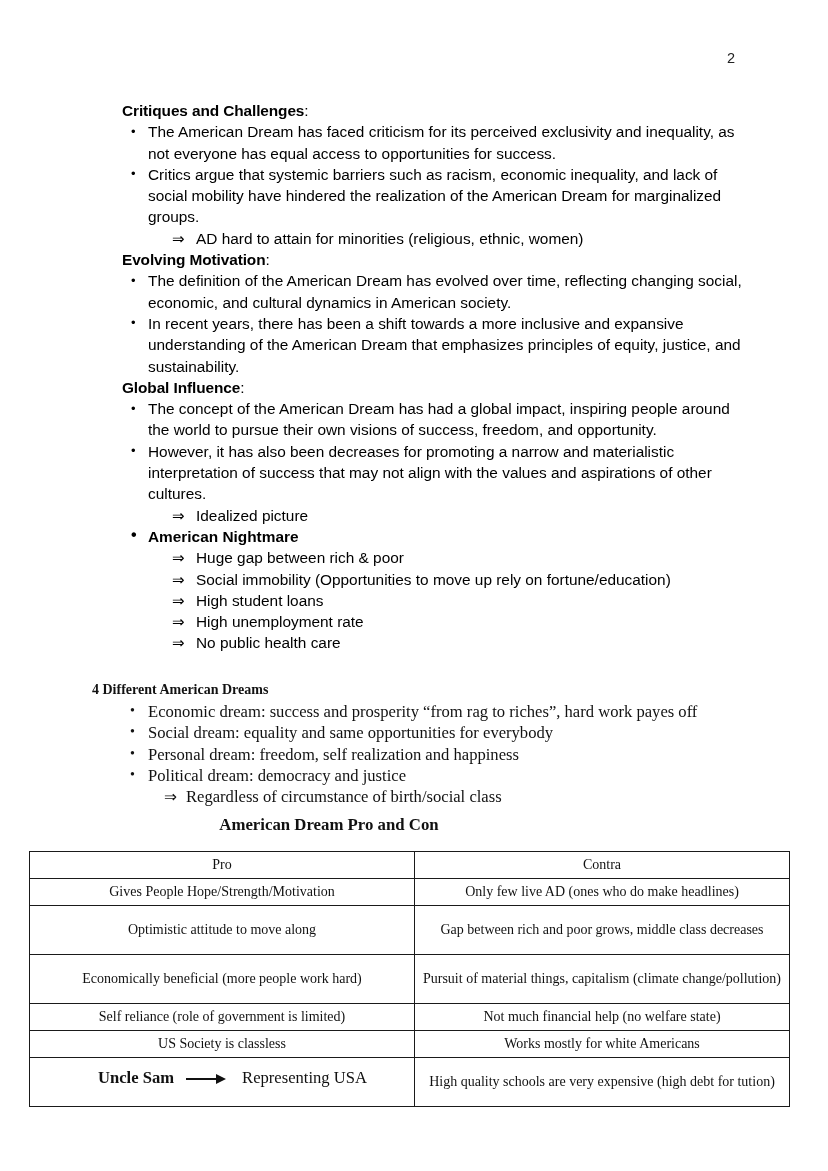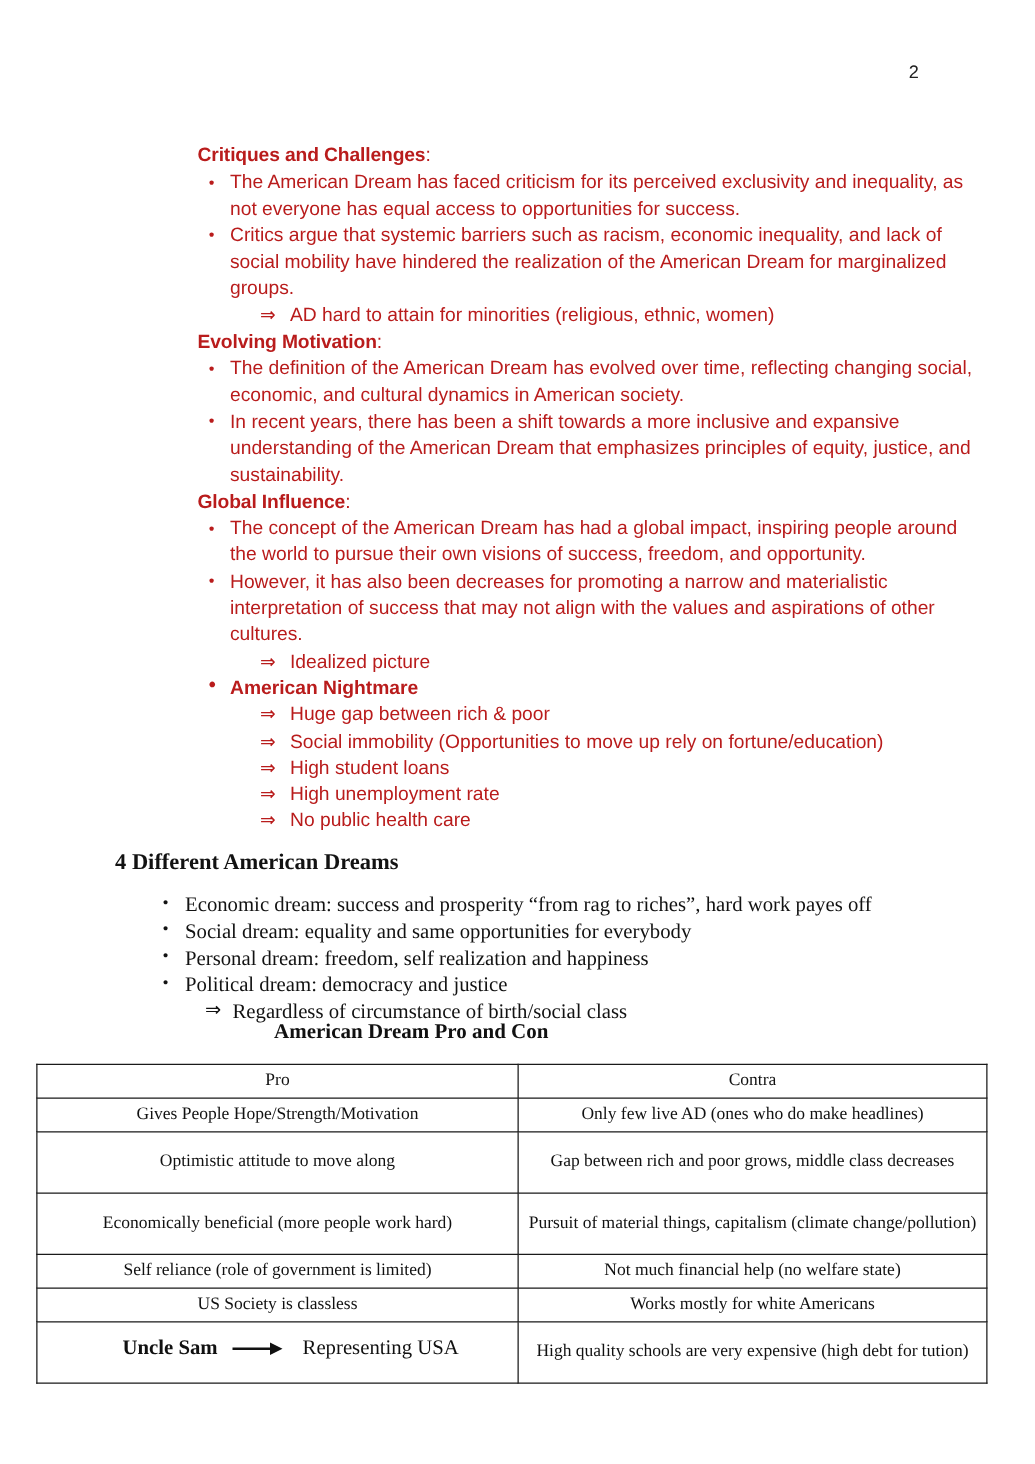--- a/index.html
+++ b/index.html
@@ -32,28 +32,27 @@
     width: 735px;
     text-align: right;
     font-family: "Liberation Sans", sans-serif;
     font-size: 14.5px;
     color: #222;
   }
 
   
   .notes {
     position: absolute;
-    top: 114px;
+    top: 100px;
     left: 122px;
     width: 620px;
     font-family: "Liberation Sans", sans-serif;
     font-size: 15.4px;
     line-height: 21.3px;
-    color: #b91c1c;
-    margin-left: 36px;
+    color: #000000;
   }
 
   .sec-head {
     font-weight: bold;
     margin: 0;
     letter-spacing: -0.1px;
   }
   .sec-head .colon { font-weight: normal; }
 
   ul.bullets {
@@ -108,22 +107,22 @@
     top: 679px;
     left: 92px;
     width: 660px;
     font-family: "Liberation Serif", serif;
     font-size: 16.6px;
     line-height: 21.2px;
     color: #121212;
   }
   .serif-block .serif-head {
     font-weight: bold;
-    margin: 0 0 13px 0;
-    font-size: 18px;
+    margin: 0 0 1px 0;
+    font-size: 14px;
   }
   ul.serif-bullets {
     list-style: none;
     margin: 0;
     padding: 0 0 0 36px;
   }
   ul.serif-bullets > li {
     position: relative;
     padding-left: 20px;
   }

